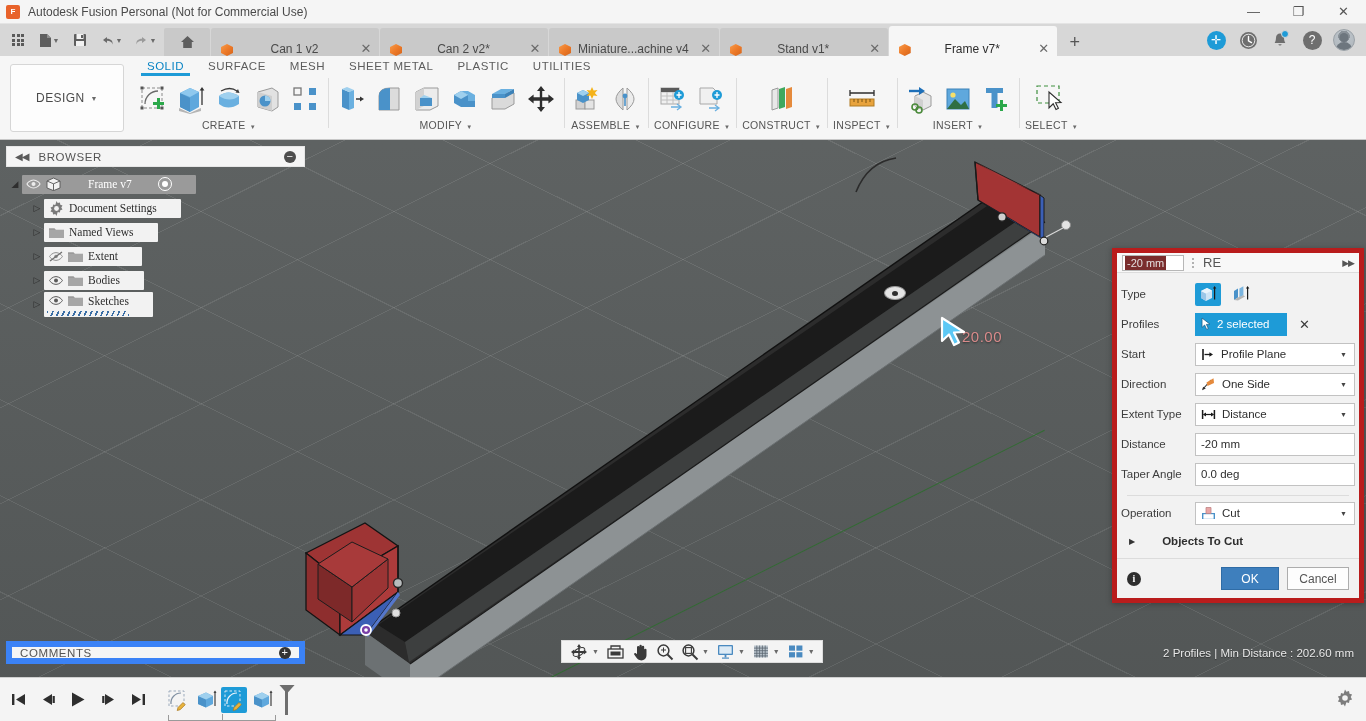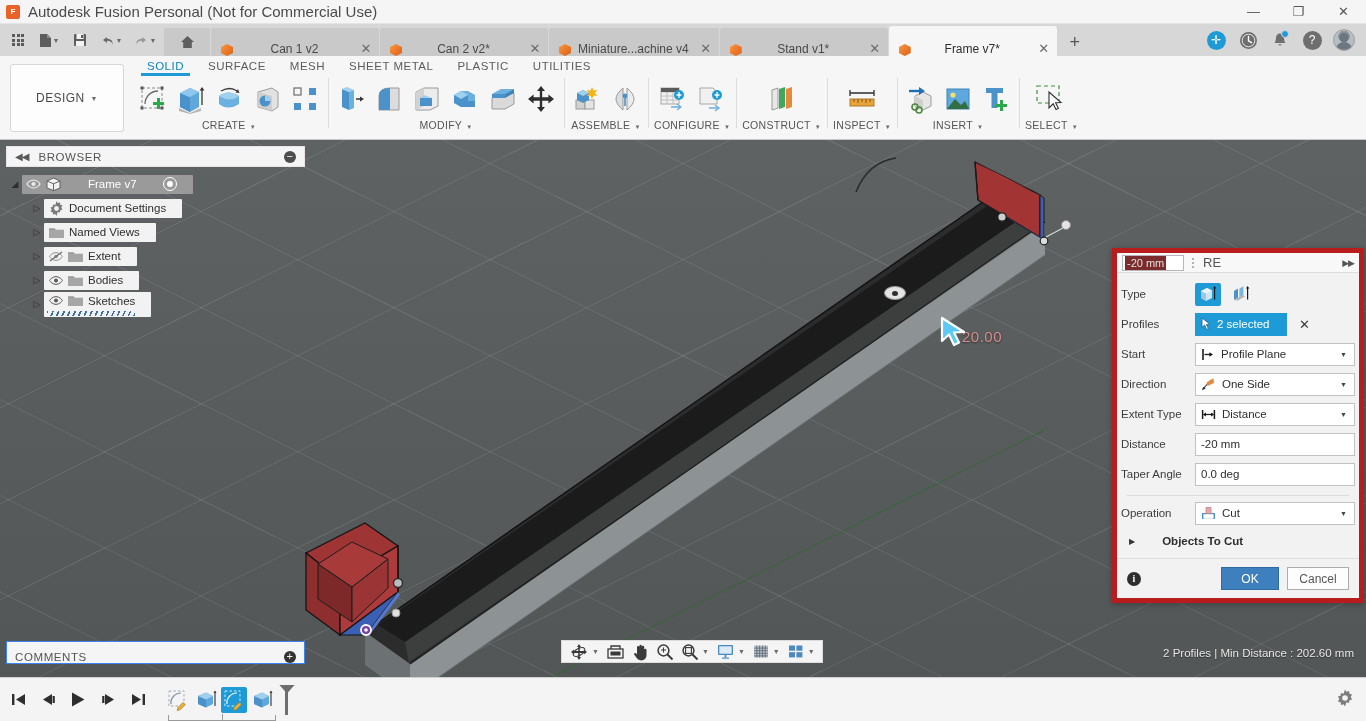--- a/index.html
+++ b/index.html
@@ -18,21 +18,21 @@
     position:absolute; top:0; left:0; width:1366px; height:24px;
     background:#f5f5f5; display:flex; align-items:center;
     border-bottom:1px solid #e4e4e4;
   }
   .title-icon {
     width:14px; height:14px; margin-left:6px; margin-right:8px;
     background:#e8622a; border-radius:2px; position:relative;
     display:flex; align-items:center; justify-content:center;
     color:#fff; font-size:8px; font-weight:bold;
   }
-  .title-text { font-size:15px; color:#4a4a4a; }
+  .title-text { font-size:12px; color:#4a4a4a; }
   .win-btns { margin-left:auto; display:flex; height:24px; }
   .win-btn {
     width:45px; height:24px; display:flex; align-items:center; justify-content:center;
     color:#555; font-size:13px;
   }
 
   
   .tabbar {
     position:absolute; top:24px; left:0; width:1366px; height:32px;
     background:#d7d7d7; display:flex; align-items:flex-end;
@@ -166,42 +166,42 @@
   .bh-minus {
     margin-left:auto; width:12px; height:12px; border-radius:50%; background:#4d4d4d;
     color:#f5f5f5; font-size:11px; line-height:10px; text-align:center;
   }
   .tree { position:absolute; left:8px; top:172px; width:300px; }
   .trow { display:flex; align-items:center; height:24px; }
   .twist {
     width:14px; text-align:center; color:#2e2e2e; font-size:9px; flex:0 0 14px;
   }
   .tlabelbox {
-    display:inline-flex; align-items:center; height:19px; padding:0 16px 0 3px;
-    background:#f2f2f2; border-radius:1px;
+    display:inline-flex; align-items:center; height:19px; padding:0 24px 0 3px;
+    background:#f2f2f2; border-radius:1px;font-family:Liberation Serif, serif;
   }
   .tlabelbox.root { background:#9a9a9a; }
   .eye { width:17px; height:14px; margin-right:2px; display:flex; align-items:center; justify-content:center; }
   .ticon { width:19px; height:15px; margin-right:3px; display:flex; align-items:center; justify-content:center; }
   .tname { font-size:11.5px; color:#2e2e2e; white-space:nowrap; }
   .tlabelbox.root .tname { color:#fff; padding:0 22px; }
   .tdot {
     width:14px; height:14px; border-radius:50%; border:1.6px solid #fff;
     display:flex; align-items:center; justify-content:center; margin-left:4px;
   }
   .tdot i { width:6px; height:6px; border-radius:50%; background:#fff; display:block; }
   .sketch-hatch {
     height:5px; width:100%; margin-top:1px;
     background:repeating-linear-gradient(115deg,#3a6ea5 0 1.5px, transparent 1.5px 5px);
   }
 
   
   .comments {
     position:absolute; left:6px; top:641px; width:299px; height:23px;
-    background:#f5f5f5; border:1px solid #3b82f6; display:flex; align-items:flex-end;
+    background:#f5f5f5; border:6px solid #3b82f6; display:flex; align-items:flex-start;
     padding:0 8px; font-size:11.5px; color:#555; letter-spacing:.6px;
   }
   .cm-plus {
     margin-left:auto; width:12px; height:12px; border-radius:50%; background:#333;
     color:#f5f5f5; font-size:11px; line-height:11px; text-align:center;
   }
 
   
   .navbar {
     position:absolute; left:561px; top:640px; height:23px;

